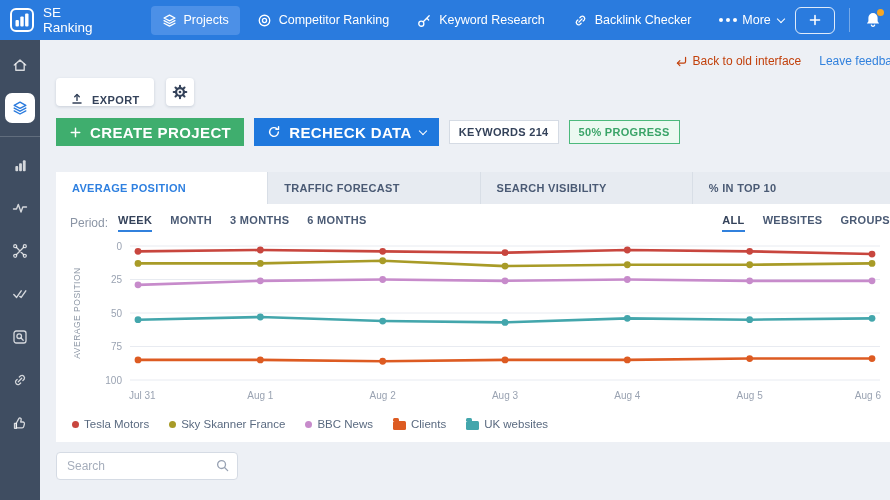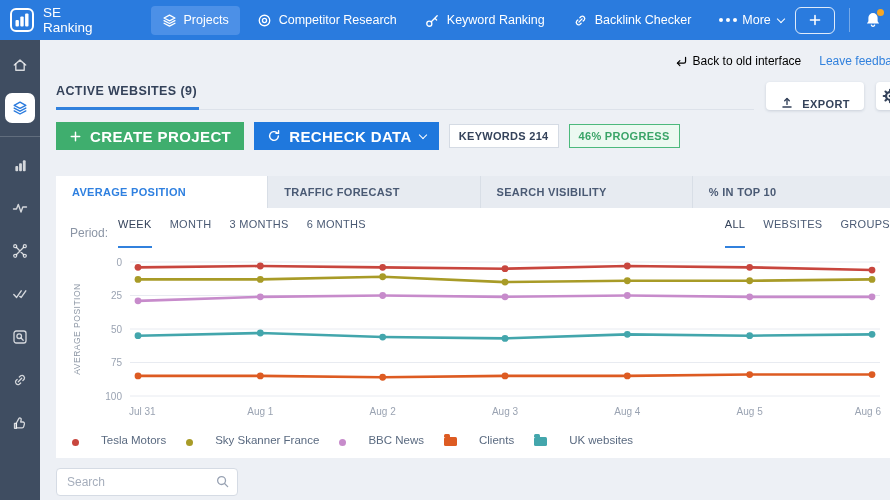--- a/index.html
+++ b/index.html
@@ -33,21 +33,21 @@
     align-items:center; padding-top:10px; color:rgba(255,255,255,.78); flex:none; }
   .side-item { width:30px; height:30px; display:flex; align-items:center;
     justify-content:center; margin-bottom:13px; border-radius:7px; cursor:pointer; }
   .side-item.active { background:#fff; color:#2a7bde; }
   .side-divider { width:40px; height:1px; background:rgba(255,255,255,.18); margin:0 0 13px; }
 
   .content { flex:1; padding:10px 10px 0 16px; display:flex; flex-direction:column; }
 
   .toplinks { display:flex; justify-content:flex-end; align-items:center; gap:18px;
     font-size:12px; height:22px; }
-  .back-link { color:#000000; display:flex; gap:5px; align-items:center; cursor:pointer; }
+  .back-link { color:#c2410c; display:flex; gap:5px; align-items:center; cursor:pointer; }
   .feedback-link { color:#3181dd; cursor:pointer; }
 
   .header-row { display:flex; align-items:flex-end; gap:12px; margin-top:6px; }
   .title-wrap { flex:1; border-bottom:1px solid #dde2ea; max-width:718px; }
   .page-title { display:inline-block; font-size:12.5px; font-weight:bold; color:#34425a;
     letter-spacing:.4px; padding:6px 2px 9px 0; border-bottom:3px solid #3181dd;
     margin-bottom:-1px; cursor:pointer; }
   .export-btn { display:flex; align-items:flex-end; gap:8px; background:#fff; color:#34425a;
     font-size:11px; font-weight:bold; letter-spacing:.4px; padding:0 14px; height:28px;
     border:none; border-radius:4px; box-shadow:0 1px 3px rgba(40,60,90,.18); cursor:pointer; }
@@ -69,29 +69,29 @@
   .tabs-row { display:flex; margin-top:26px; }
   .tab { flex:1; height:32px; display:flex; align-items:center; padding:0 16px;
     font-size:11px; font-weight:bold; letter-spacing:.3px; background:#e7ebf1;
     color:#4a5a74; border-right:1px solid #d8dee6; cursor:pointer; }
   .tab:last-child { border-right:none; }
   .tab.active { background:#fff; color:#2f80e0; }
 
   .panel { background:#fff; padding:10px 14px 8px; }
   .period-row { display:flex; align-items:center; font-size:11px; letter-spacing:.3px; }
   .period-label { color:#8b95a5; font-size:12px; letter-spacing:0; margin-right:10px; }
-  .pill { color:#4a5a74; font-weight:normal; margin-right:18px; padding-bottom:16px;
+  .pill { color:#4a5a74; font-weight:bold; margin-right:18px; padding-bottom:4px;
     cursor:pointer; border-bottom:2px solid transparent; }
   .pill.active { color:#34425a; border-bottom-color:#3181dd; }
   .scope-group { margin-left:auto; display:flex; gap:0; }
   .scope-group .pill { margin-right:0; margin-left:18px; }
 
   .legend { display:flex; align-items:center; gap:20px; padding:10px 2px 4px;
     font-size:11.5px; color:#5a6a80; }
-  .legend-item { display:flex; align-items:flex-end; gap:22px; cursor:pointer; }
+  .legend-item { display:flex; align-items:center; gap:5px; cursor:pointer; }
   .lg-dot { width:7px; height:7px; border-radius:50%; background:var(--c); }
   .lg-folder { position:relative; width:13px; height:9px; border-radius:1.5px;
     background:var(--c); margin-top:2px; }
   .lg-folder::before { content:""; position:absolute; top:-3px; left:0; width:6px;
     height:3px; border-radius:1.5px 1.5px 0 0; background:var(--c); }
 
   .search-row { margin-top:10px; }
   .search-wrap { position:relative; width:182px; }
   .search-input { width:100%; height:28px; border:1px solid #d5dbe4; border-radius:4px;
     background:#fff; padding:0 30px 0 10px; font-size:12px; color:#34425a;
@@ -125,30 +125,30 @@
         </span>
       <span>Projects</span>
     </div>
     <div class="nav-item">
       <span>
           <svg width="15" height="15" viewBox="0 0 16 16" fill="none" stroke="currentColor" stroke-width="1.4">
             <circle cx="8" cy="8" r="5.6"></circle>
             <circle cx="8" cy="8" r="2.2"></circle>
           </svg>
         </span>
-      <span>Competitor Research</span>
+      <span>Competitor Ranking</span>
     </div>
     <div class="nav-item">
       <span>
           <svg width="15" height="15" viewBox="0 0 16 16" fill="none" stroke="currentColor" stroke-width="1.4" stroke-linecap="round">
             <circle cx="4.6" cy="11.4" r="2.7"></circle>
             <path d="M6.7 9.3 13 3M10.5 5.5l1.9 1.9"></path>
           </svg>
         </span>
-      <span>Keyword Ranking</span>
+      <span>Keyword Research</span>
     </div>
     <div class="nav-item">
       <span>
           <svg width="15" height="15" viewBox="0 0 16 16" fill="none" stroke="currentColor" stroke-width="1.4" stroke-linecap="round">
             <path d="M6.3 9.7 9.7 6.3"></path>
             <path d="M5.2 7.4 3.9 8.7a2.5 2.5 0 0 0 3.4 3.5l1.4-1.3"></path>
             <path d="M10.8 8.6l1.3-1.3a2.5 2.5 0 0 0-3.4-3.5L7.3 5.1"></path>
           </svg>
         </span>
       <span>Backlink Checker</span>
@@ -250,23 +250,20 @@
         <svg width="13" height="13" viewBox="0 0 16 16" fill="none" stroke="currentColor" stroke-width="1.5" stroke-linecap="round" stroke-linejoin="round">
             <path d="M13 3v5a2 2 0 0 1-2 2H3"></path>
             <path d="M6 7 3 10l3 3"></path>
           </svg>
         <span>Back to old interface</span>
       </span>
       <span class="feedback-link">Leave feedback</span>
     </div>
 
     <div class="header-row">
-      <div class="title-wrap">
-        <span class="page-title">ACTIVE WEBSITES (9)</span>
-      </div>
       <button class="export-btn">
         <svg width="14" height="14" viewBox="0 0 16 16" fill="none" stroke="currentColor" stroke-width="1.6" stroke-linecap="round" stroke-linejoin="round">
             <path d="M8 9.6V3.1"></path>
             <path d="M5.4 5.5 8 2.9l2.6 2.6"></path>
             <path d="M3.4 12.6h9.2"></path>
           </svg>
         <span>EXPORT</span>
       </button>
       <button class="gear-btn">
         <svg width="18" height="18" viewBox="0 0 20 20">
@@ -288,21 +285,21 @@
       </button>
       <button class="btn btn-blue">
         <svg width="14" height="14" viewBox="0 0 16 16" fill="none" stroke="#fff" stroke-width="1.6" stroke-linecap="round">
             <path d="M13 8a5 5 0 1 1-1.6-3.7"></path>
             <path d="M13.2 1.8v3h-3"></path>
           </svg>
         <span>RECHECK DATA</span>
         <span class="chev"></span>
       </button>
       <span class="badge">KEYWORDS 214</span>
-      <span class="badge badge-green">46% PROGRESS</span>
+      <span class="badge badge-green">50% PROGRESS</span>
     </div>
 
     <div class="tabs-row">
       <div class="tab active">AVERAGE POSITION</div>
       <div class="tab">TRAFFIC FORECAST</div>
       <div class="tab">SEARCH VISIBILITY</div>
       <div class="tab">% IN TOP 10</div>
     </div>
 
     <div class="panel">

